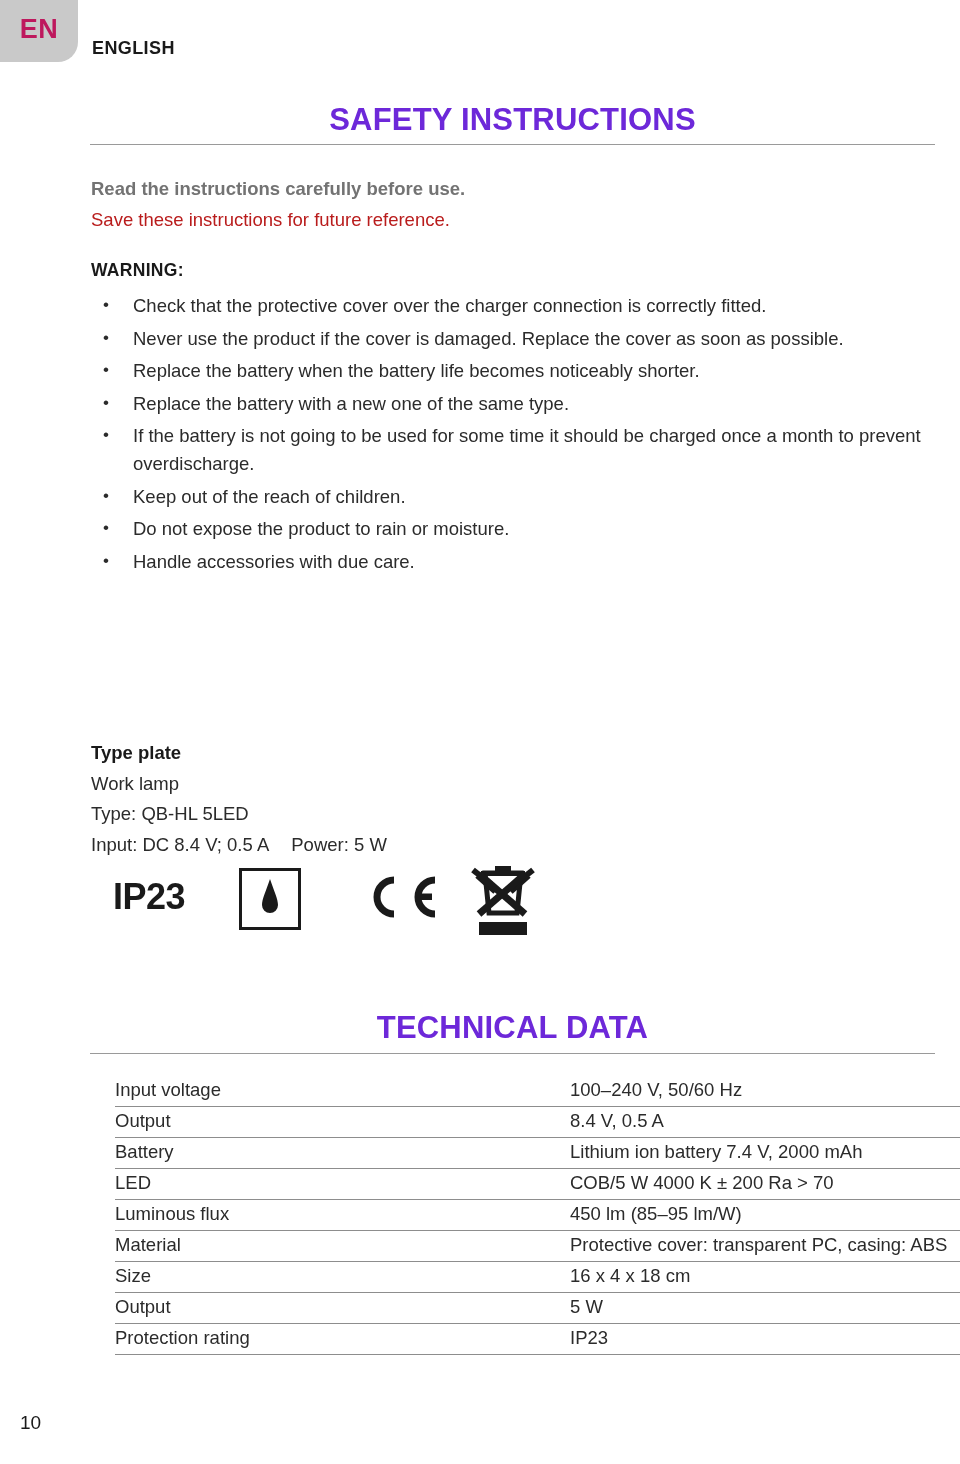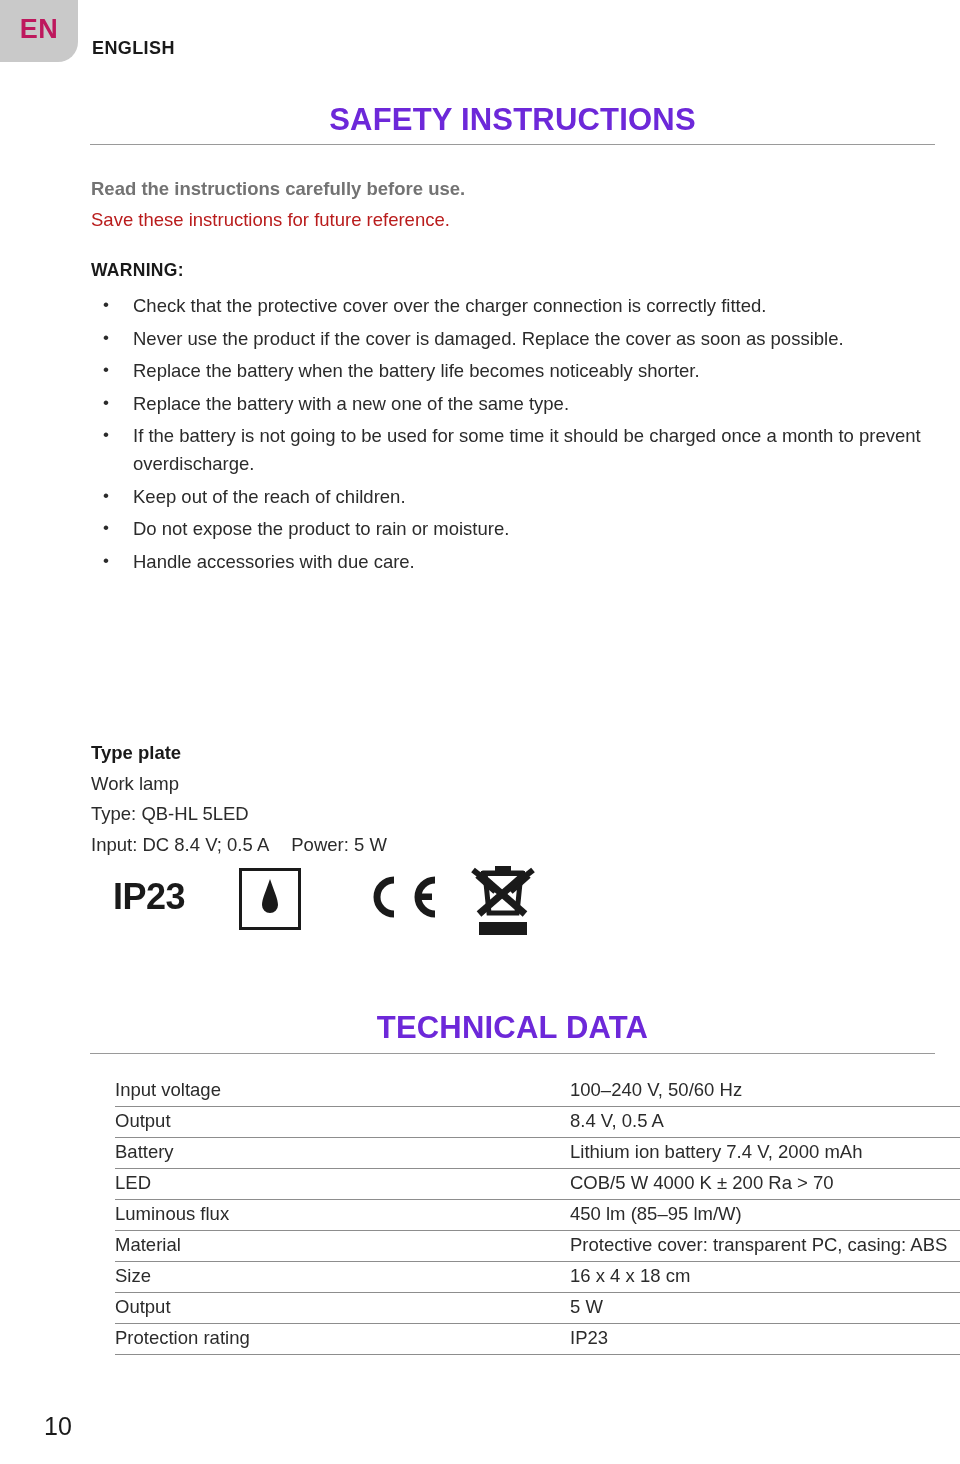--- a/index.html
+++ b/index.html
@@ -181,23 +181,23 @@
     vertical-align: bottom;
     white-space: nowrap;
     line-height: 25px;
   }
   .tech-table td.label { width: 455px; }
   .tech-table td.value { width: 391px; overflow: visible; }
 
   
   .page-number {
     position: absolute;
-    left: 44px;
+    left: 20px;
     top: 1412px;
-    font-size: 25px;
+    font-size: 19px;
     color: #1a1a1a;
   }
 </style>
 </head>
 <body>
 
 <div class="lang-tab">
   <span class="lang-tab-label">EN</span>
 </div>
 <div class="lang-name">ENGLISH</div>

